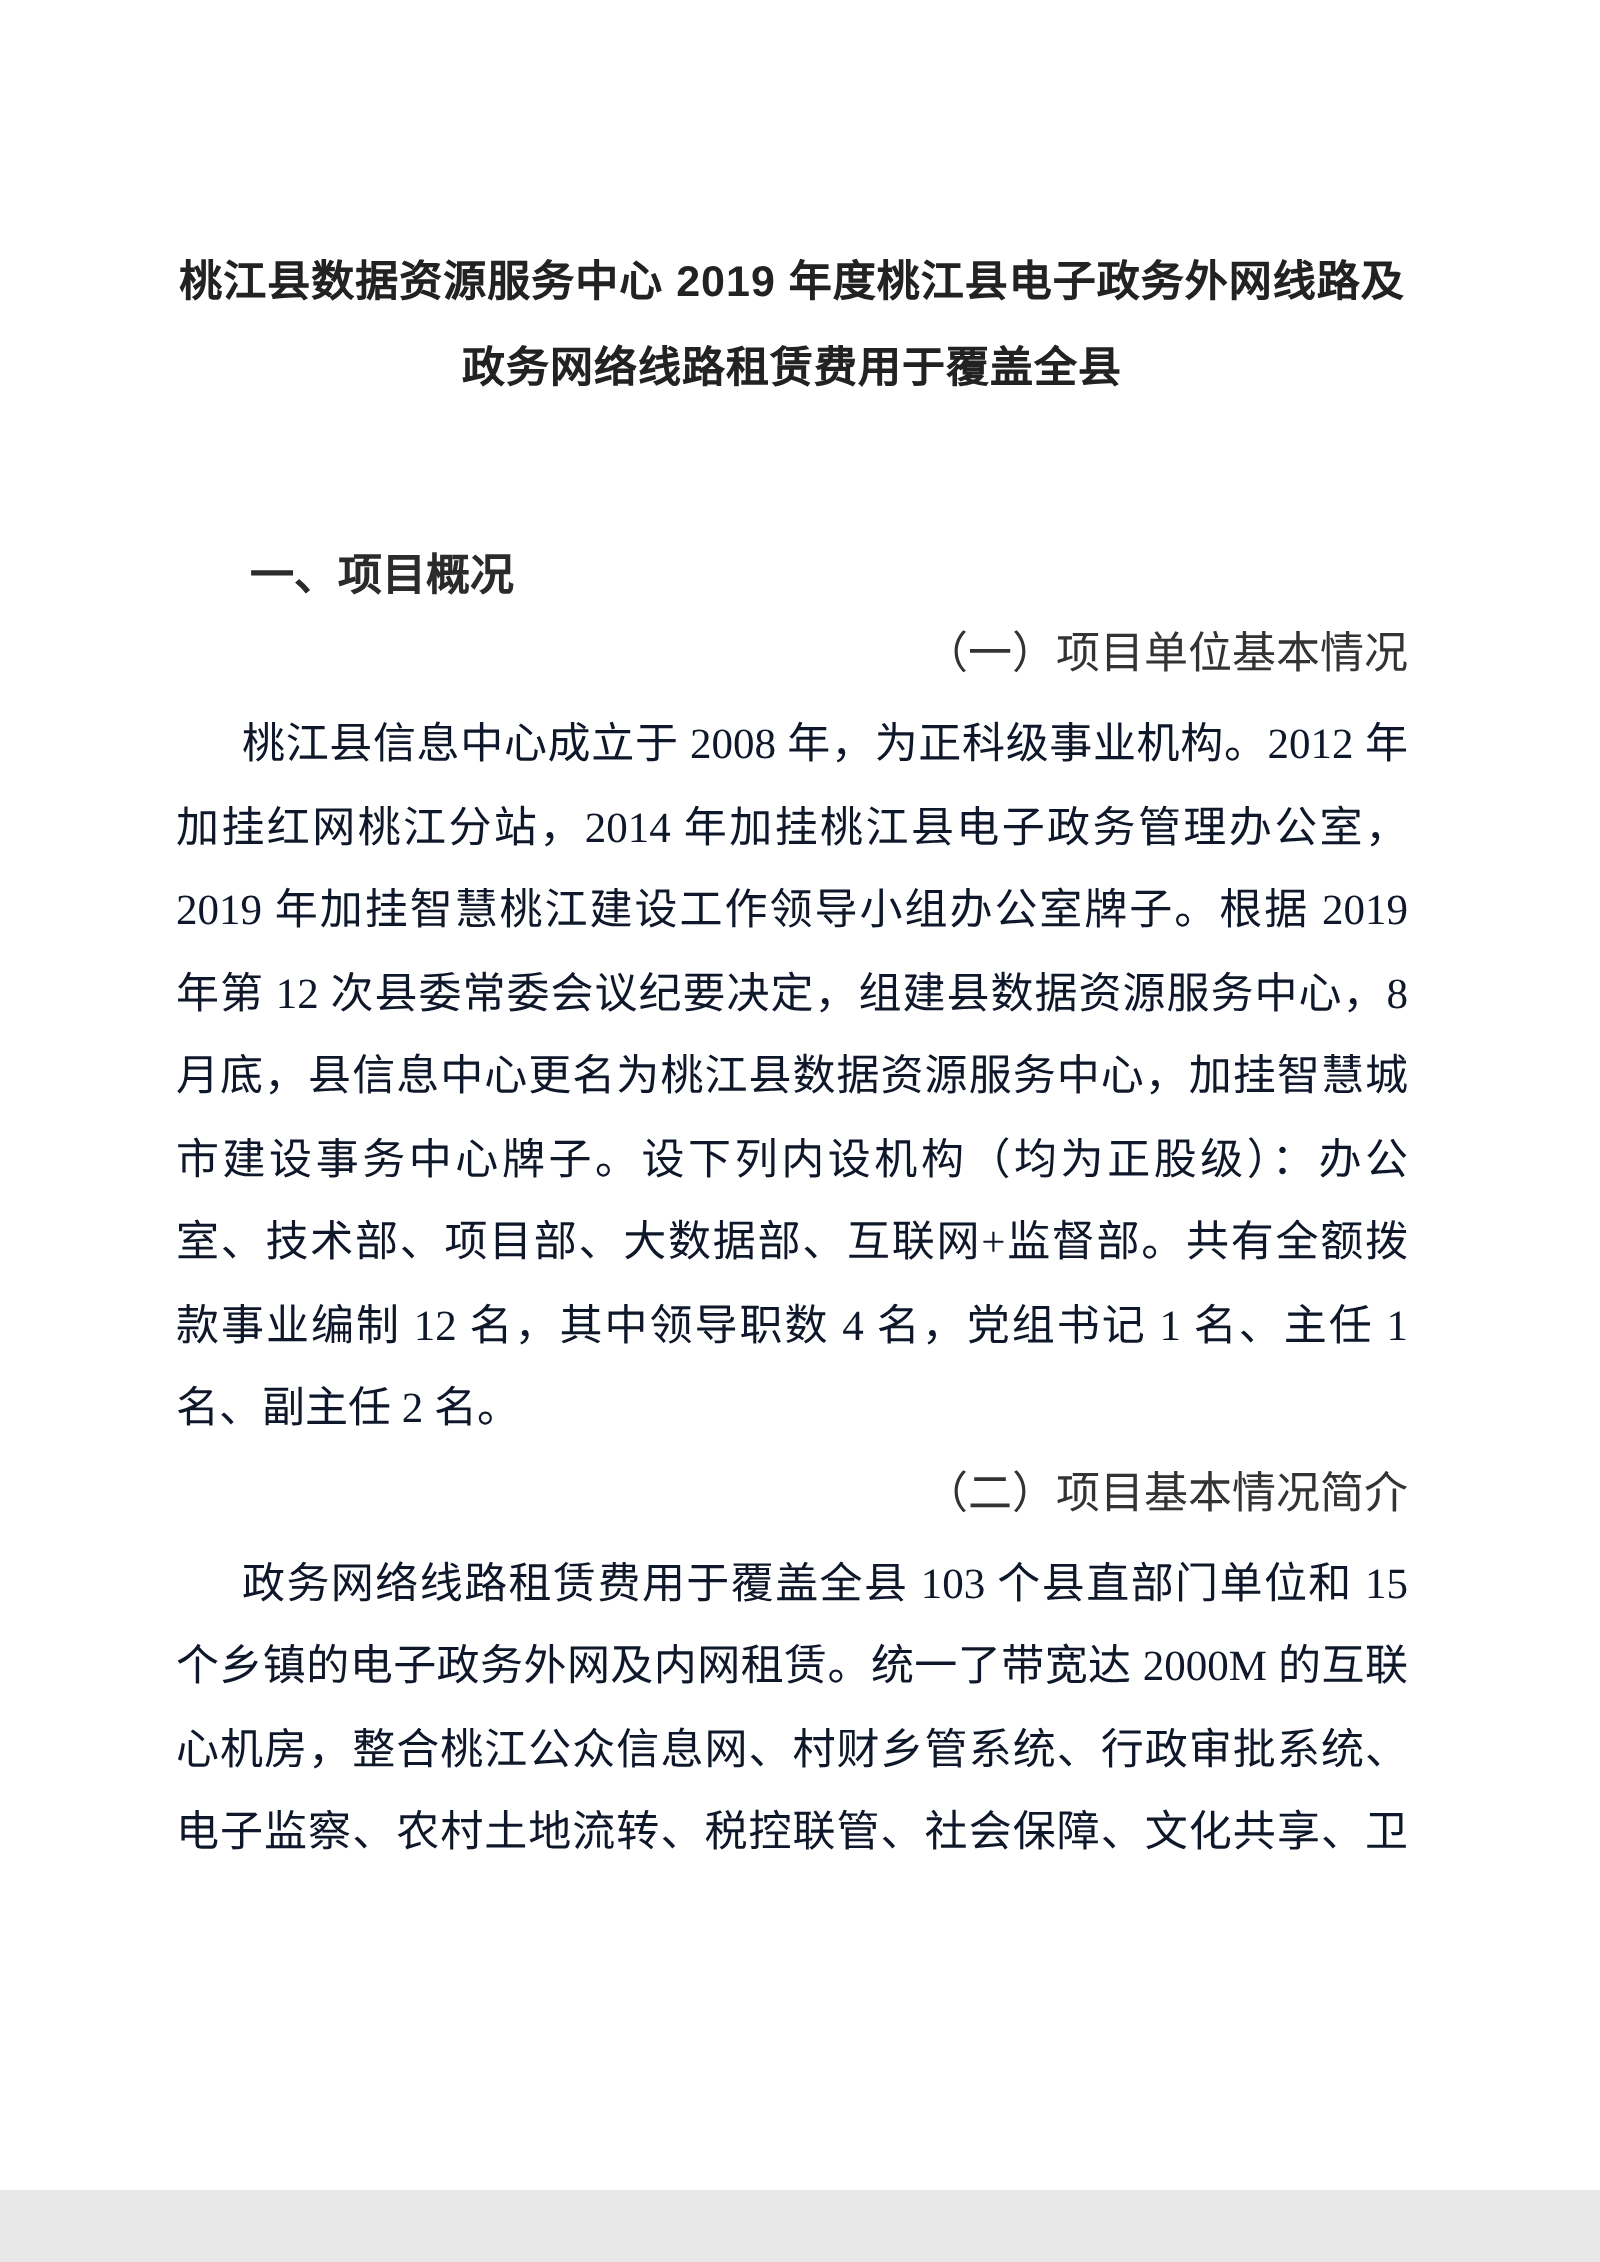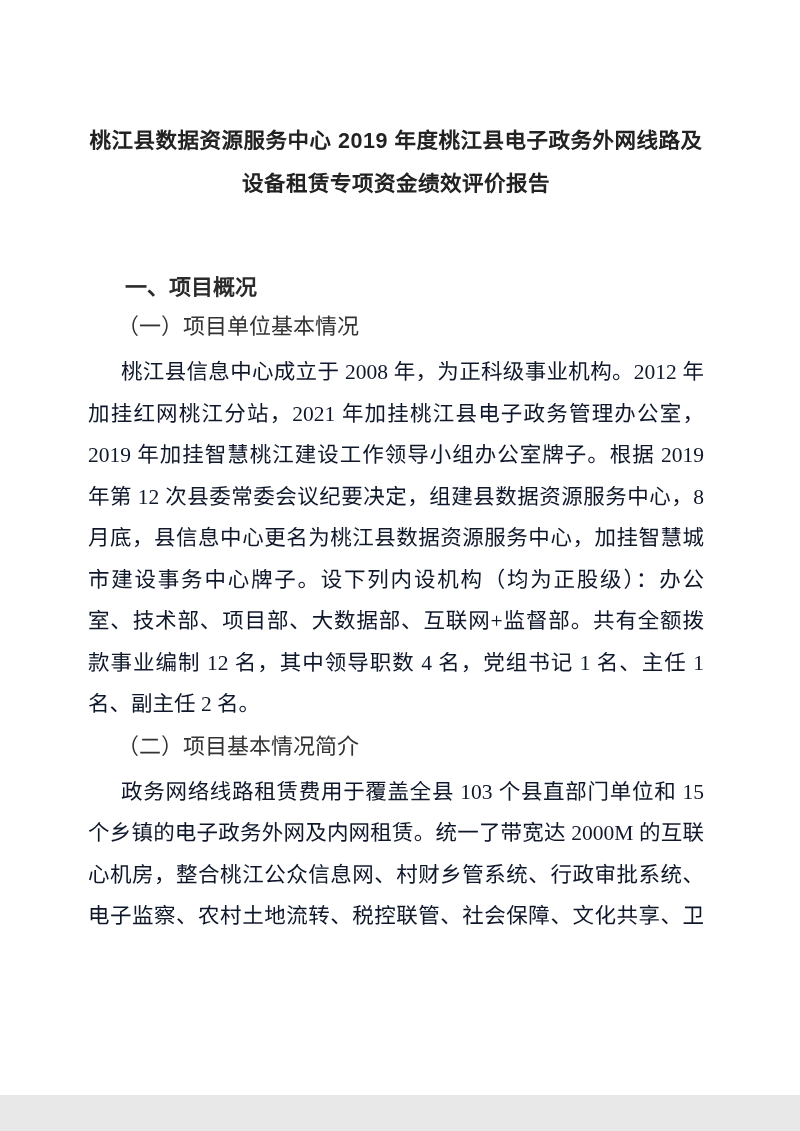--- a/index.html
+++ b/index.html
@@ -33,20 +33,21 @@
     font-size:22px;
     line-height:36px;
     color:#2b2b2b;
   }
   .h2{
     padding-left:29px;
     font-family:"Liberation Serif","DejaVu Serif",serif;
     font-size:22px;
     line-height:42px;
     color:#333333;
+    text-align:right;
   }
   .para{margin-top:4px;}
   .para .line{
     font-family:"Liberation Serif","DejaVu Serif",serif;
     font-size:21.5px;
     line-height:41.5px;
     height:41.5px;
     color:#0f172a;
     text-align:justify;
     text-align-last:justify;
@@ -61,28 +62,28 @@
     text-indent:33px;
   }
 </style>
 </head>
 <body>
 
 <div class="page">
   <div class="content">
     <div class="title">
       <div>桃江县数据资源服务中心 2019 年度桃江县电子政务外网线路及</div>
-      <div>设备租赁专项资金绩效评价报告</div>
+      <div>政务网络线路租赁费用于覆盖全县</div>
     </div>
     <div>
         <div class="h1">一、项目概况</div>
         <div class="h2">（一）项目单位基本情况</div>
         <div class="para">
           <div class="line first-indent">桃江县信息中心成立于 2008 年，为正科级事业机构。2012 年</div>
-          <div class="line">加挂红网桃江分站，2021 年加挂桃江县电子政务管理办公室，</div>
+          <div class="line">加挂红网桃江分站，2014 年加挂桃江县电子政务管理办公室，</div>
           <div class="line">2019 年加挂智慧桃江建设工作领导小组办公室牌子。根据 2019</div>
           <div class="line">年第 12 次县委常委会议纪要决定，组建县数据资源服务中心，8</div>
           <div class="line">月底，县信息中心更名为桃江县数据资源服务中心，加挂智慧城</div>
           <div class="line">市建设事务中心牌子。设下列内设机构（均为正股级）：办公</div>
           <div class="line">室、技术部、项目部、大数据部、互联网+监督部。共有全额拨</div>
           <div class="line">款事业编制 12 名，其中领导职数 4 名，党组书记 1 名、主任 1</div>
           <div class="line no-stretch">名、副主任 2 名。</div>
         </div>
         <div class="h2">（二）项目基本情况简介</div>
         <div class="para">

